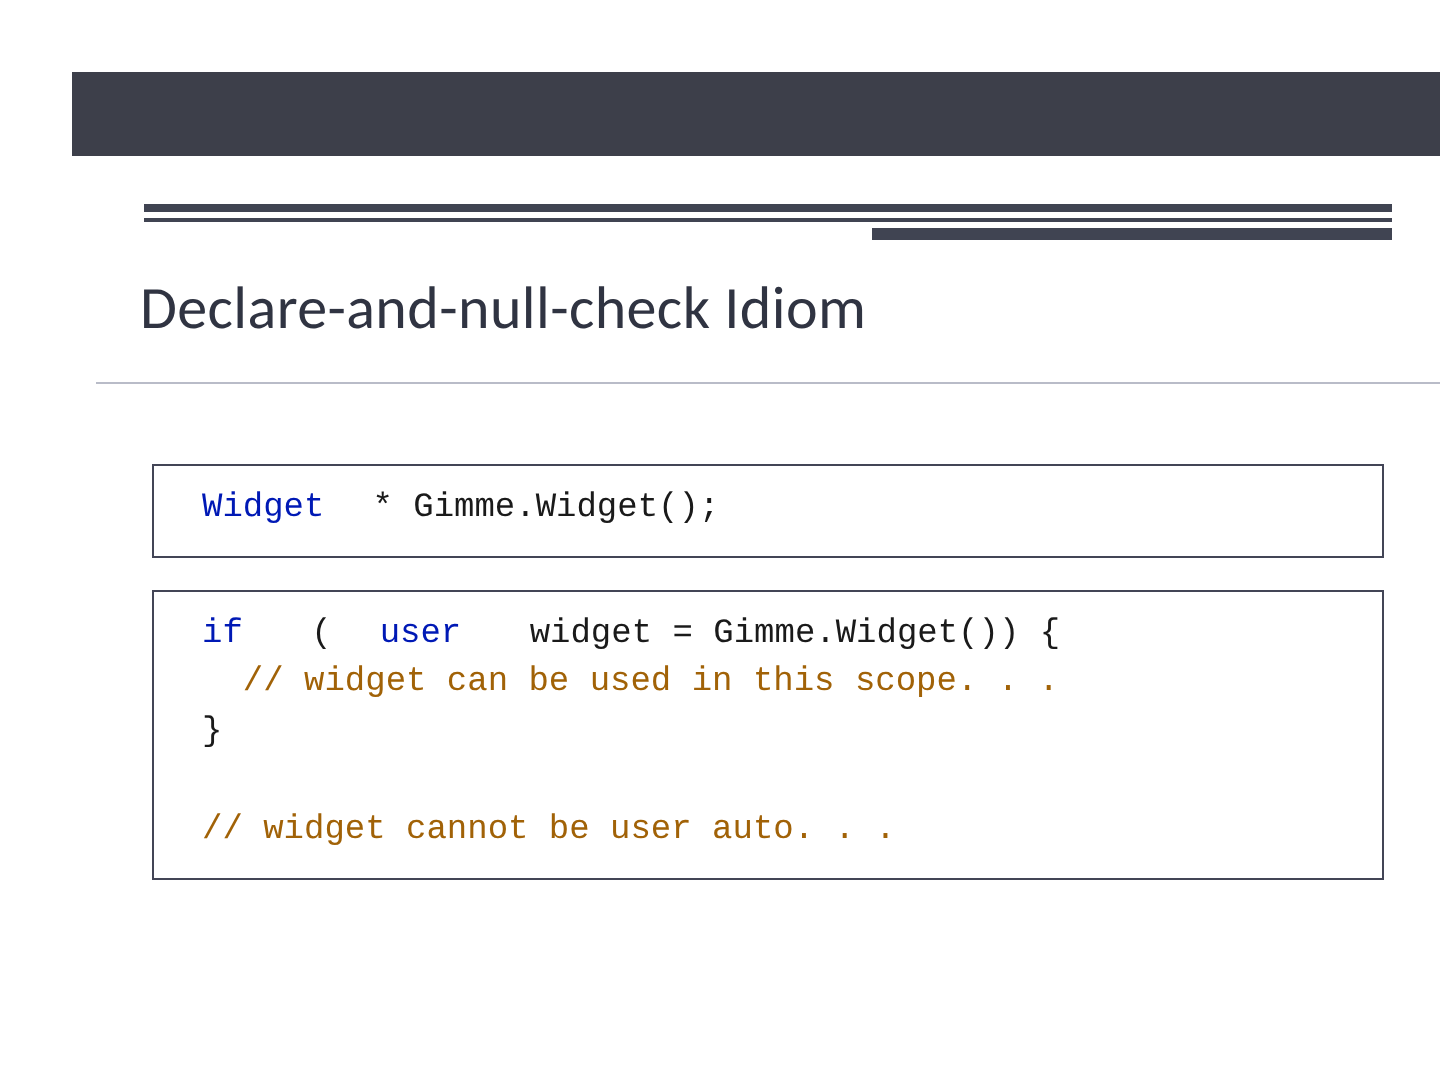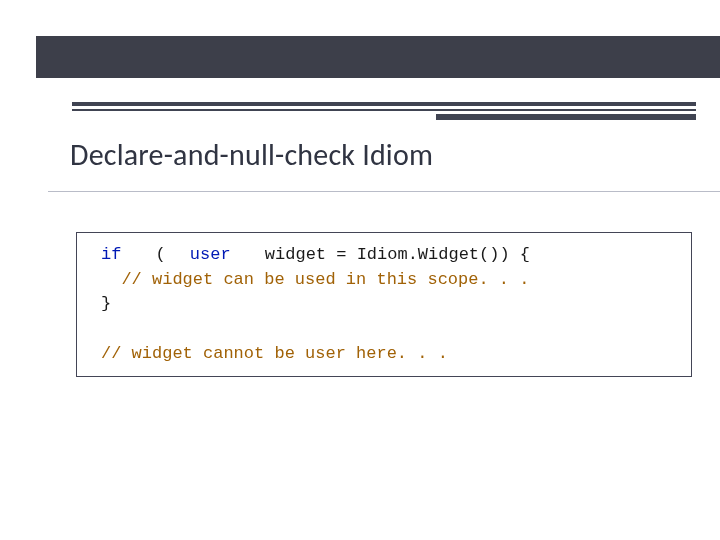--- a/index.html
+++ b/index.html
@@ -83,20 +83,21 @@
   <div class="div-thick"></div>
   <div class="div-thin"></div>
   <div class="div-accent"></div>
 </div>
 
 <h1 class="title">Declare-and-null-check Idiom</h1>
 <div class="hr-under-title"></div>
 
 <div class="content">
 
+  <div class="code-box"><span class="kw">Widget</span><span>* Gimme.Widget();</span></div>
 
-  <div class="code-box"><span class="kw">if</span><span> (</span><span class="kw">user</span><span> widget = Idiom.Widget()) {</span>
+  <div class="code-box"><span class="kw">if</span><span> (</span><span class="kw">user</span><span> widget = Gimme.Widget()) {</span>
 <span class="comm">  // widget can be used in this scope. . .</span>
 <span>}</span>
 <span></span>
-<span class="comm">// widget cannot be user here. . .</span></div>
+<span class="comm">// widget cannot be user auto. . .</span></div>
 
 </div>
 
 </body></html>

